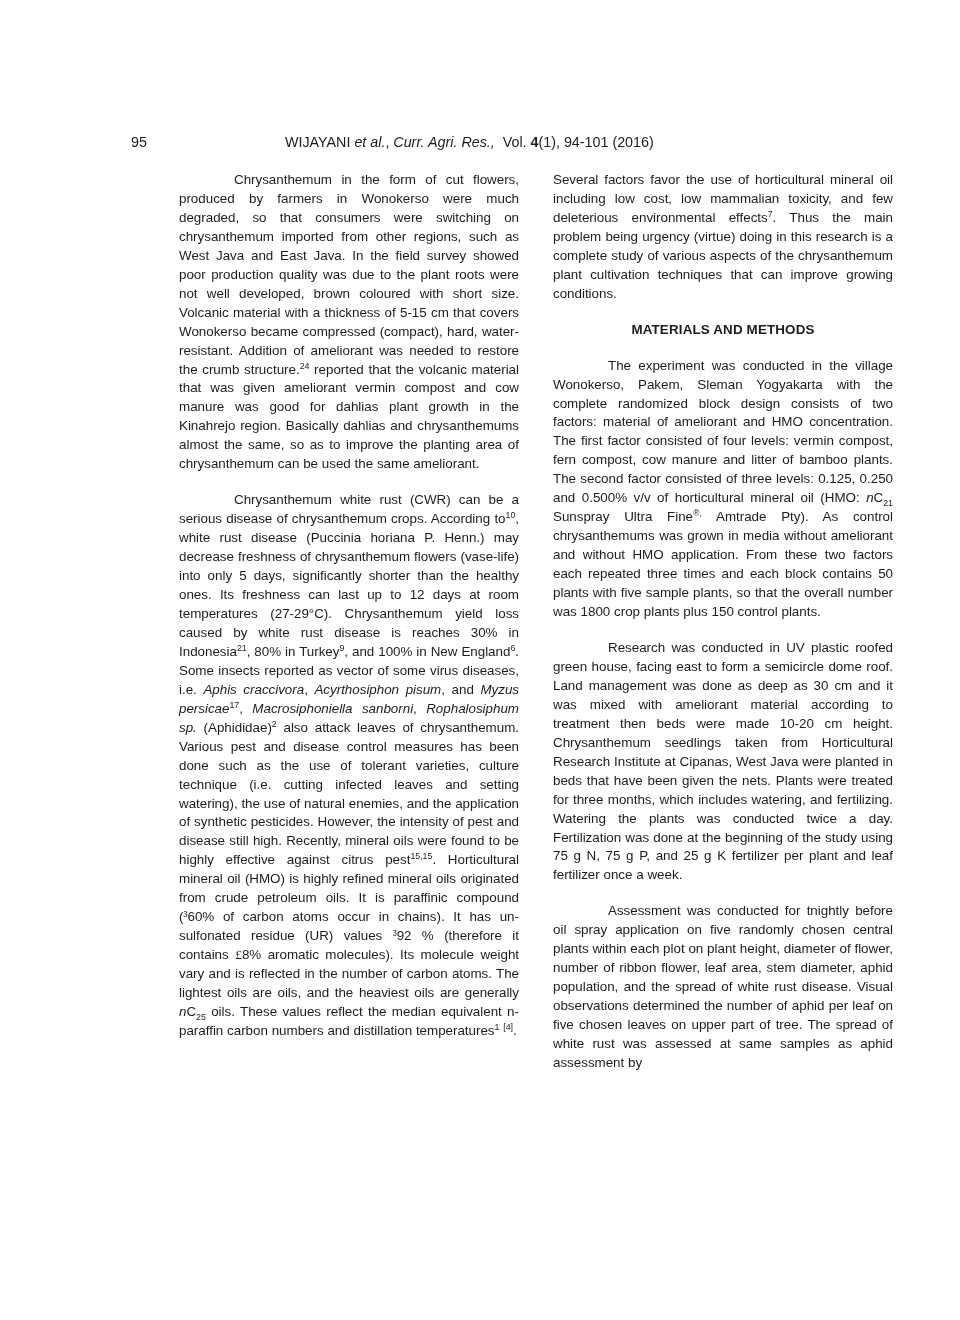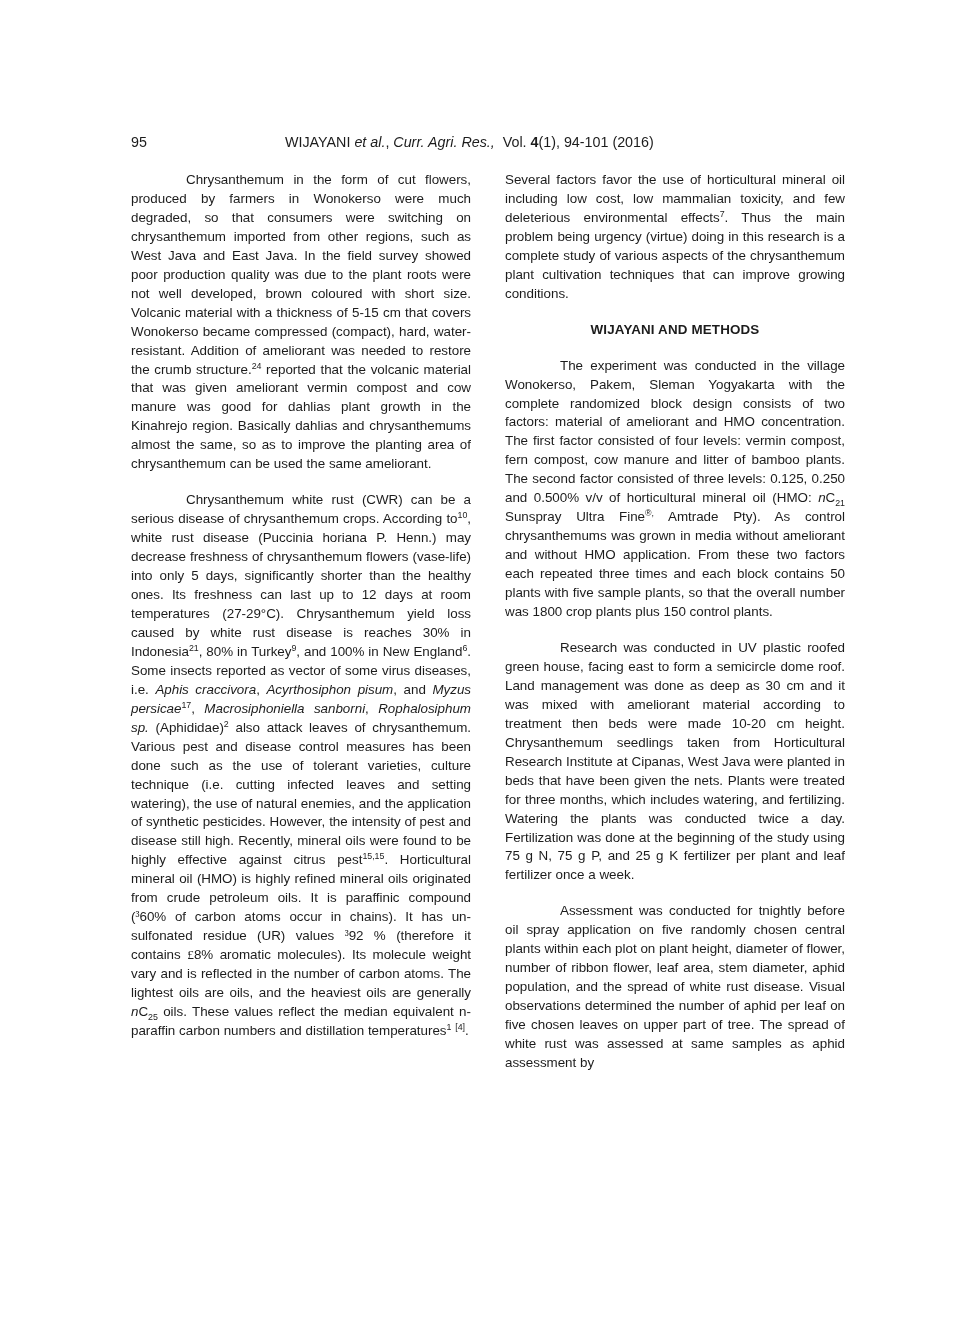--- a/index.html
+++ b/index.html
@@ -54,20 +54,21 @@
   .columns {
     position: absolute;
     left: 131px;
     top: 171px;
     width: 698px;
   }
   .col {
     position: absolute;
     top: 0;
     width: 340px;
+    margin-left: 48px;
   }
   .col-left  { left: 0px; }
   .col-right { left: 374px; }
 
   p.para {
     margin: 0 0 17px 0;
     font-size: 13.4px;
     line-height: 18.95px;
     text-align: justify;
     text-justify: inter-word;
@@ -103,20 +104,20 @@
     <span class="folio">95</span><span class="cite"><span>WIJAYANI</span> <i>et al.</i><span>, </span><i>Curr. Agri. Res.,</i>&nbsp; <span>Vol. </span><b>4</b><span>(1), 94-101 (2016)</span></span>
   </div>
 
   <div class="columns">
     <div class="col col-left" id="col-left">
         <p class="para indent"><span>Chrysanthemum in the form of cut flowers, produced by farmers in Wonokerso were much degraded, so that consumers were switching on chrysanthemum imported from other regions, such as West Java and East Java. In the field survey showed poor production quality was due to the plant roots were not well developed, brown coloured with short size. Volcanic material with a thickness of 5-15 cm that covers Wonokerso became compressed (compact), hard, water-resistant. Addition of ameliorant was needed to restore the crumb structure.</span><sup>24</sup><span> reported that the volcanic material that was given ameliorant vermin compost and cow manure was good for dahlias plant growth in the Kinahrejo region. Basically dahlias and chrysanthemums almost the same, so as to improve the planting area of chrysanthemum can be used the same ameliorant.</span></p>
         <p class="para indent"><span>Chrysanthemum white rust (CWR) can be a serious disease of chrysanthemum crops. According to</span><sup>10</sup><span>, white rust disease (Puccinia horiana P. Henn.) may decrease freshness of chrysanthemum flowers (vase-life) into only 5 days, significantly shorter than the healthy ones. Its freshness can last up to 12 days at room temperatures (27-29°C). Chrysanthemum yield loss caused by white rust disease is reaches 30% in Indonesia</span><sup>21</sup><span>, 80% in Turkey</span><sup>9</sup><span>, and 100% in New England</span><sup>6</sup><span>. Some insects reported as vector of some virus diseases, i.e. </span><i class="sp">Aphis craccivora</i><span>, </span><i class="sp">Acyrthosiphon pisum</i><span>, and </span><i class="sp">Myzus persicae</i><sup>17</sup><span>, </span><i class="sp">Macrosiphoniella sanborni</i><span>, </span><i class="sp">Rophalosiphum sp.</i><span> (Aphididae)</span><sup>2</sup><span> also attack leaves of chrysanthemum. Various pest and disease control measures has been done such as the use of tolerant varieties, culture technique (i.e. cutting infected leaves and setting watering), the use of natural enemies, and the application of synthetic pesticides. However, the intensity of pest and disease still high. Recently, mineral oils were found to be highly effective against citrus pest</span><sup>15,15</sup><span>. Horticultural mineral oil (HMO) is highly refined mineral oils originated from crude petroleum oils. It is paraffinic compound (</span><span class="symfont">³</span><span>60% of carbon atoms occur in chains). It has un-sulfonated residue (UR) values </span><span class="symfont">³</span><span>92 % (therefore it contains </span><span class="symfont">£</span><span>8% aromatic molecules). Its molecule weight vary and is reflected in the number of carbon atoms. The lightest oils are oils, and the heaviest oils are generally </span><i class="sp">n</i><span>C</span><sub>25</sub><span> oils. These values reflect the median equivalent n-paraffin carbon numbers and distillation temperatures</span><sup>1</sup><span> </span><sup>[4]</sup><span>.</span></p>
       </div>
     <div class="col col-right" id="col-right">
         <p class="para"><span>Several factors favor the use of horticultural mineral oil including low cost, low mammalian toxicity, and few deleterious environmental effects</span><sup>7</sup><span>. Thus the main problem being urgency (virtue) doing in this research is a complete study of various aspects of the chrysanthemum plant cultivation techniques that can improve growing conditions.</span></p>
-        <h2 class="section-head">WIJAYANI AND METHODS</h2>
+        <h2 class="section-head">MATERIALS AND METHODS</h2>
         <p class="para indent"><span>The experiment was conducted in the village Wonokerso, Pakem, Sleman Yogyakarta with the complete randomized block design consists of two factors: material of ameliorant and HMO concentration. The first factor consisted of four levels: vermin compost, fern compost, cow manure and litter of bamboo plants. The second factor consisted of three levels: 0.125, 0.250 and 0.500% v/v of horticultural mineral oil (HMO: </span><i class="sp">n</i><span>C</span><sub>21</sub><span> Sunspray Ultra Fine</span><span class="reg">®,</span><span> Amtrade Pty). As control chrysanthemums was grown in media without ameliorant and without HMO application. From these two factors each repeated three times and each block contains 50 plants with five sample plants, so that the overall number was 1800 crop plants plus 150 control plants.</span></p>
         <p class="para indent"><span>Research was conducted in UV plastic roofed green house, facing east to form a semicircle dome roof. Land management was done as deep as 30 cm and it was mixed with ameliorant material according to treatment then beds were made 10-20 cm height. Chrysanthemum seedlings taken from Horticultural Research Institute at Cipanas, West Java were planted in beds that have been given the nets. Plants were treated for three months, which includes watering, and fertilizing. Watering the plants was conducted twice a day. Fertilization was done at the beginning of the study using 75 g N, 75 g P, and 25 g K fertilizer per plant and leaf fertilizer once a week.</span></p>
         <p class="para indent"><span>Assessment was conducted for tnightly before oil spray application on five randomly chosen central plants within each plot on plant height, diameter of flower, number of ribbon flower, leaf area, stem diameter, aphid population, and the spread of white rust disease. Visual observations determined the number of aphid per leaf on five chosen leaves on upper part of tree. The spread of white rust was assessed at same samples as aphid assessment by</span></p>
       </div>
   </div>
 
 </div>
 
 </body></html>

